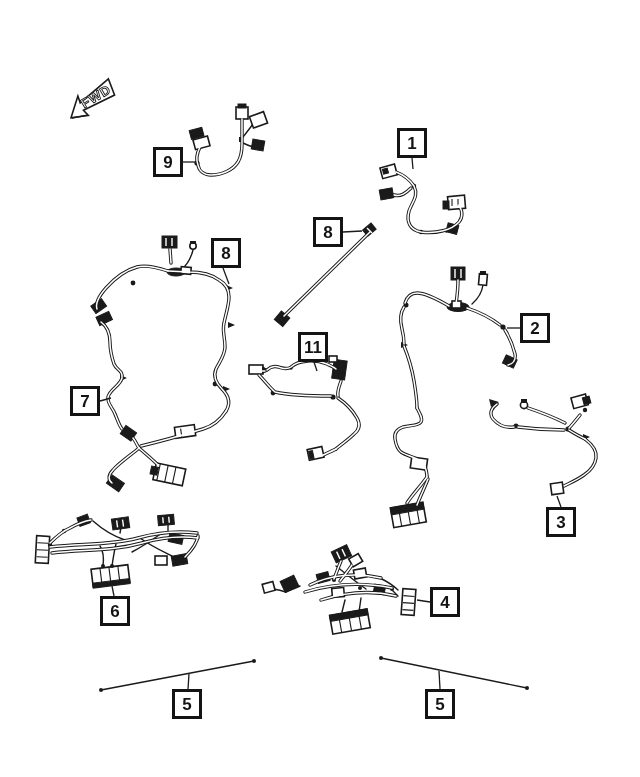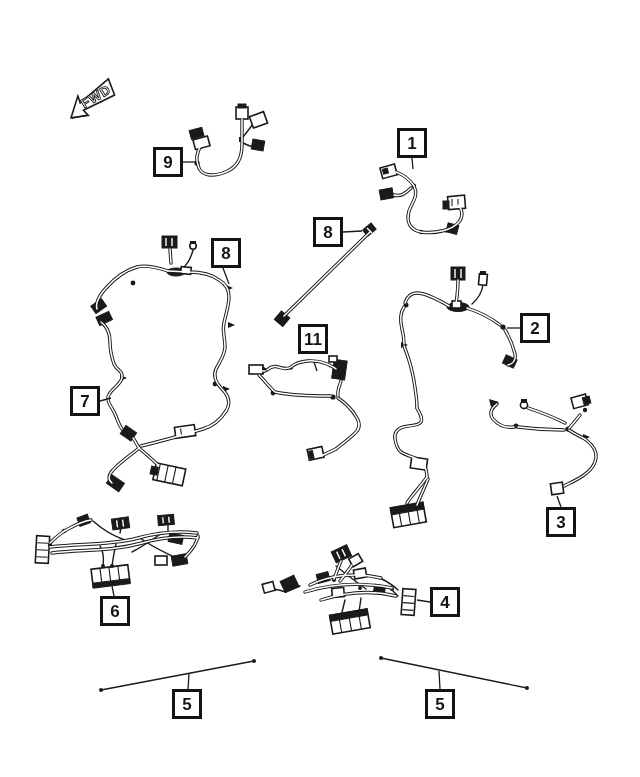--- a/index.html
+++ b/index.html
@@ -346,15 +346,15 @@
   <div class="callout" style="left:520px;top:313px;">2</div>
   <div class="callout" style="left:546px;top:507px;">3</div>
   <div class="callout" style="left:430px;top:587px;">4</div>
   <div class="callout" style="left:172px;top:689px;">5</div>
   <div class="callout" style="left:425px;top:689px;">5</div>
   <div class="callout" style="left:100px;top:596px;">6</div>
   <div class="callout" style="left:70px;top:386px;">7</div>
   <div class="callout" style="left:211px;top:238px;">8</div>
   <div class="callout" style="left:153px;top:147px;">9</div>
   <div class="callout" style="left:313px;top:217px;">8</div>
-  <div class="callout" style="left:298px;top:324px;">11</div>
+  <div class="callout" style="left:298px;top:332px;">11</div>
 
 </div>
 
 </body></html>

